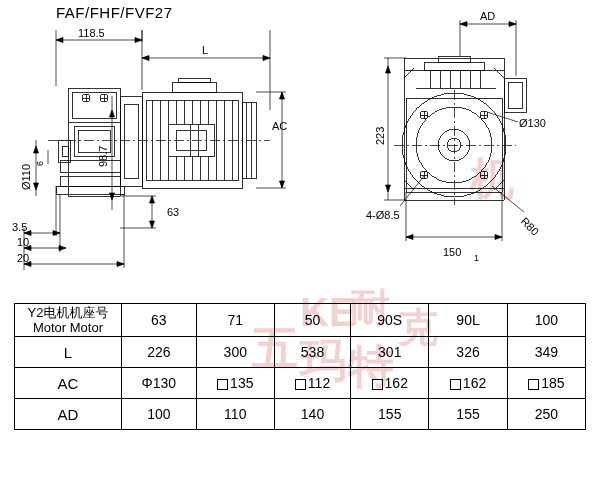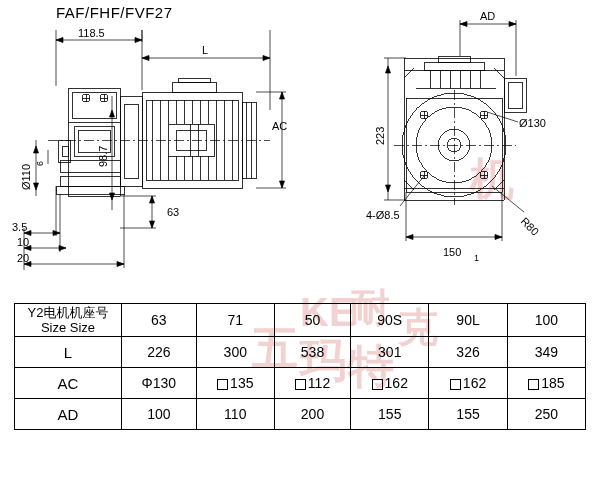--- a/index.html
+++ b/index.html
@@ -204,21 +204,21 @@
     <text x="443" y="256">150</text>
     <text x="474" y="261" font-size="9">1</text>
   </g>
 </svg>
 
 <table class="tbl">
   <tbody>
       <tr>
     <td class="hdr">
       <div>Y2电机机座号</div>
-      <div>Size Size</div>
+      <div>Motor Motor</div>
     </td>
     <td>63</td>
     <td>71</td>
     <td>50</td>
     <td>90S</td>
     <td>90L</td>
     <td>100</td>
   </tr>
   <tr>
     <td class="lbl">L</td>
@@ -235,19 +235,19 @@
     <td><span class="sq"></span><span>135</span></td>
     <td><span class="sq"></span><span>112</span></td>
     <td><span class="sq"></span><span>162</span></td>
     <td><span class="sq"></span><span>162</span></td>
     <td><span class="sq"></span><span>185</span></td>
   </tr>
   <tr>
     <td class="lbl">AD</td>
     <td>100</td>
     <td>110</td>
-    <td>200</td>
+    <td>140</td>
     <td>155</td>
     <td>155</td>
     <td>250</td>
   </tr>
 </tbody>
   </table>
 
 </body></html>

